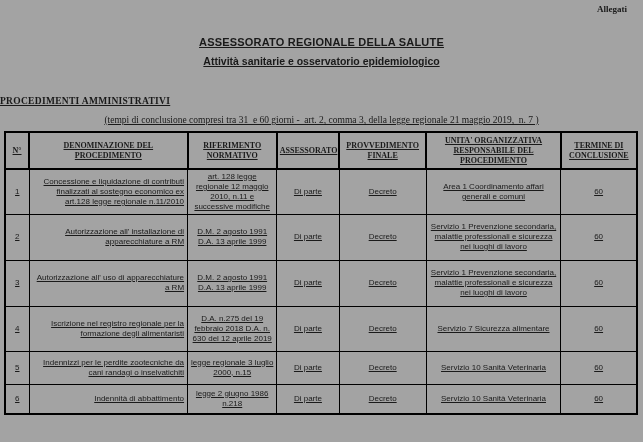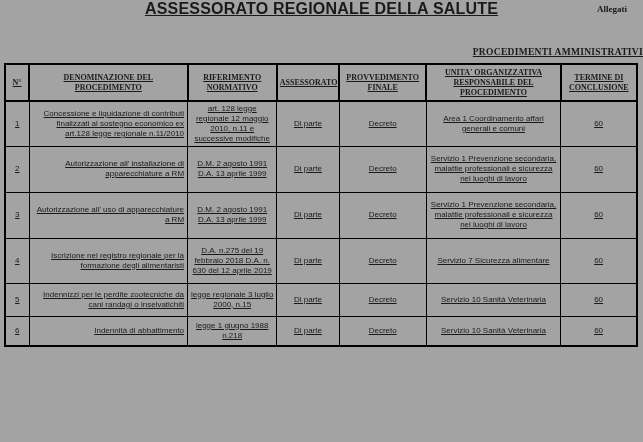--- a/index.html
+++ b/index.html
@@ -18,36 +18,37 @@
   }
   .corner-label {
     position: absolute;
     top: 4px;
     right: 16px;
     font-family: "Liberation Serif", serif;
     font-size: 9px;
     font-weight: bold;
   }
   .doc-title {
+    margin-top: 36px;
     text-align: center;
     font-family: "Liberation Sans", sans-serif;
-    font-size: 16px;
+    font-size: 11px;
     font-weight: bold;
     letter-spacing: 0.2px;
   }
   .doc-subtitle {
     margin-top: 7px;
     text-align: center;
     font-family: "Liberation Sans", sans-serif;
     font-size: 10.5px;
     font-weight: bold;
   }
   .section-title {
     margin-top: 29px;
-    text-align: right;
+    text-align: left;
     font-family: "Liberation Serif", serif;
     font-size: 9.5px;
     font-weight: bold;
     letter-spacing: 0.3px;
   }
   .table-label {
     margin-top: 12px;
     text-align: center;
     font-family: "Liberation Serif", serif;
     font-size: 9.5px;
@@ -92,22 +93,24 @@
   }
 </style>
 </head>
 <body>
 
 <div class="page">
 
   <div class="corner-label">Allegati</div>
 
   <div class="doc-title">ASSESSORATO REGIONALE DELLA SALUTE</div>
+  <div class="doc-subtitle">Attività sanitarie e osservatorio epidemiologico</div>
 
   <div class="section-title">PROCEDIMENTI AMMINISTRATIVI</div>
+  <div class="caption">(tempi di conclusione compresi tra 31  e 60 giorni -  art. 2, comma 3, della legge regionale 21 maggio 2019,  n. 7 )</div>
 
   <table class="proc-table">
     <colgroup>
       <col style="width:24px">
       <col style="width:158px">
       <col style="width:89px">
       <col style="width:62px">
       <col style="width:87px">
       <col style="width:134px">
       <col style="width:76px">
@@ -165,21 +168,21 @@
         <td class="cell-denominazione">Indennizzi per le perdite zootecniche da cani randagi o inselvatichiti</td>
         <td>legge regionale 3 luglio 2000, n.15</td>
         <td>Di parte</td>
         <td>Decreto</td>
         <td>Servizio 10 Sanità Veterinaria</td>
         <td>60</td>
       </tr>
       <tr style="height:30px">
         <td>6</td>
         <td class="cell-denominazione">Indennità di abbattimento</td>
-        <td>legge 1 giugno 1988 n.218</td>
+        <td>legge 2 giugno 1986 n.218</td>
         <td>Di parte</td>
         <td>Decreto</td>
         <td>Servizio 10 Sanità Veterinaria</td>
         <td>60</td>
       </tr>
     </tbody>
   </table>
 
 </div>
 

